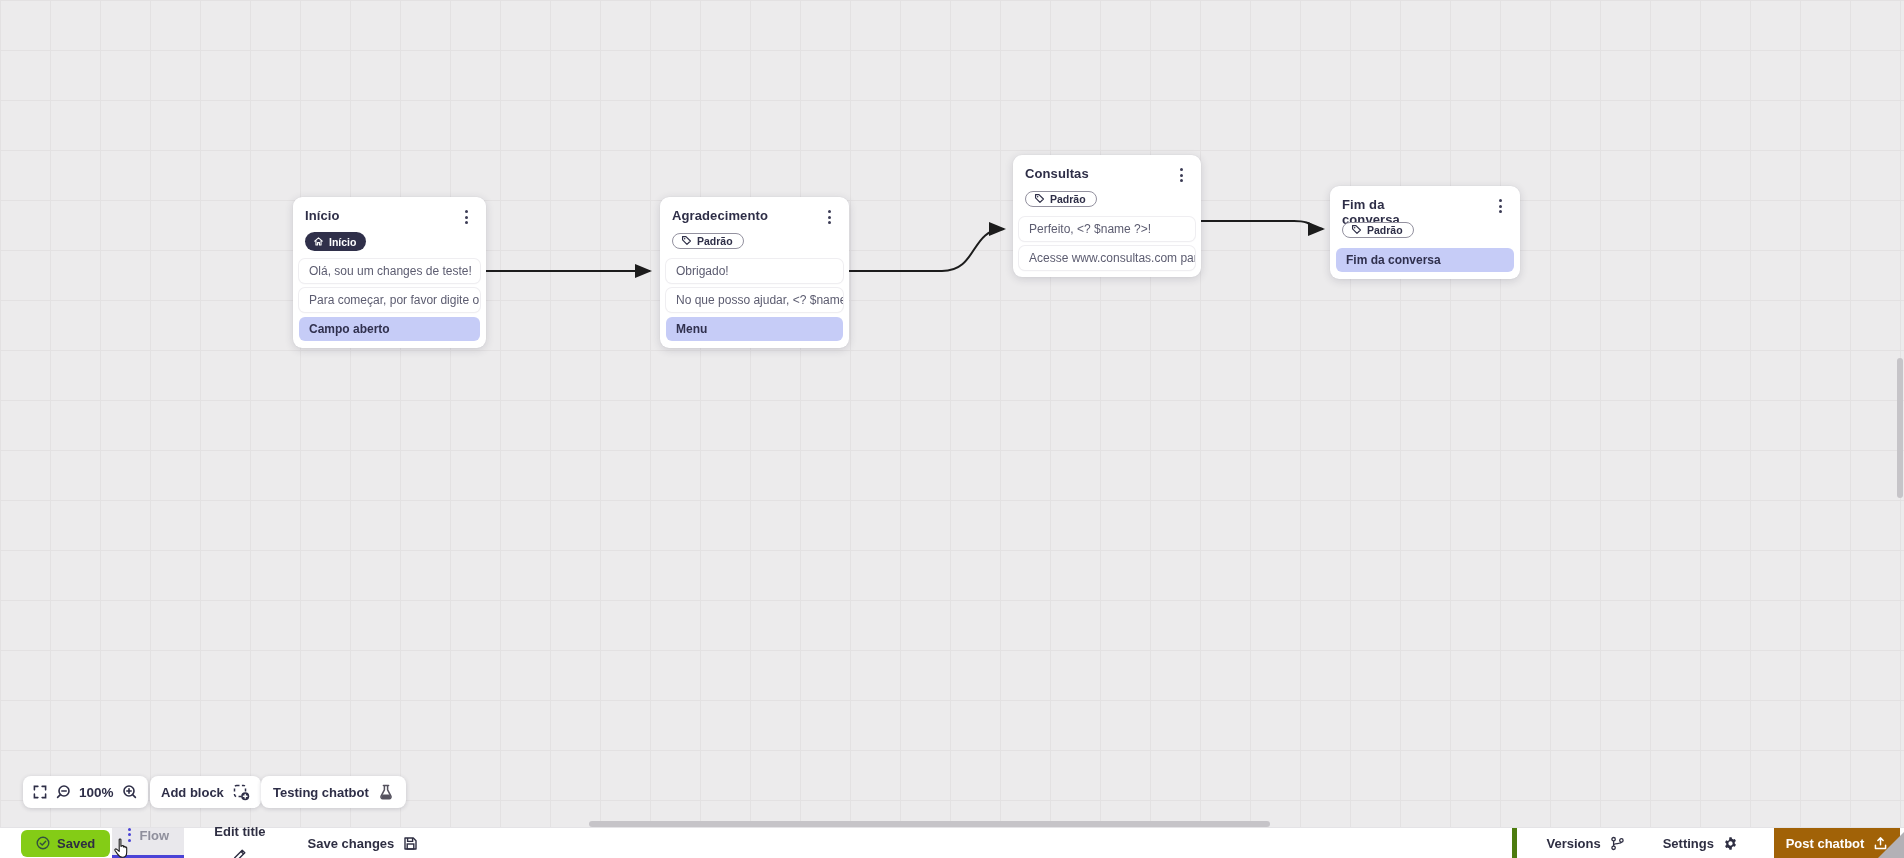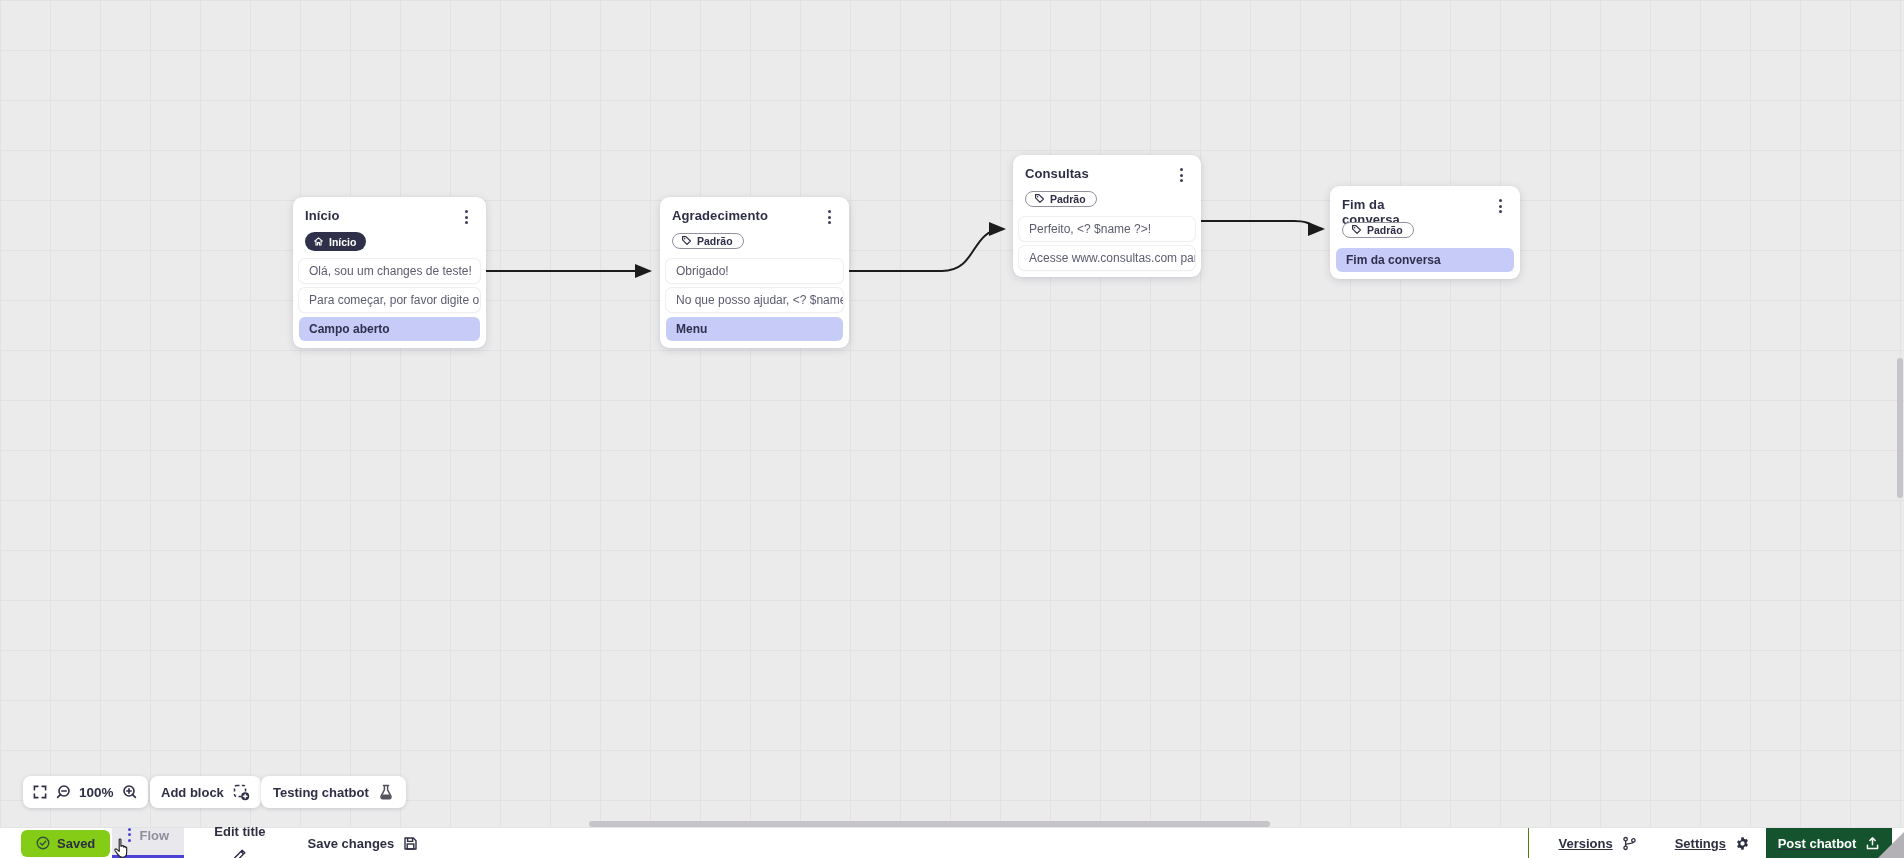--- a/index.html
+++ b/index.html
@@ -72,25 +72,25 @@
     position:relative; margin-left:2px; width:72px; height:31px; background:#e9e8ec;
     display:flex; justify-content:center; gap:9px; cursor:pointer;
   }
   .flow-tab .tab-kebab { display:flex; flex-direction:column; gap:2.5px; }
   .flow-tab .tab-kebab i { width:3px; height:3px; border-radius:50%; background:#4a43d6; }
   .flow-label { color:#8f8f9c; font-weight:600; }
   .flow-underline { position:absolute; left:0; bottom:0; width:100%; height:4px; background:#4a43d6; }
   .bar-btn { display:flex; align-items:center; gap:9px; font-weight:600; cursor:pointer; }
   .edit-title { margin-left:30px;flex-direction:column; }
   .save-changes { margin-left:42px; }
-  .right-cluster { position:absolute; right:12px; top:0; height:31px; display:flex; align-items:center; border-left:1px solid #4d7c0f;text-decoration:underline; }
+  .right-cluster { position:absolute; right:4px; top:0; height:31px; display:flex; align-items:center; border-left:5px solid #4d7c0f; }
   .versions { margin-left:30px; }
   .settings { margin-left:38px; }
   .post-btn {
-    margin-left:16px; width:126px; height:31px; background:#14532d; color:#fff;
+    margin-left:36px; width:126px; height:31px; background:#a16207; color:#fff;
     display:flex; align-items:center; justify-content:center; gap:9px;
     font-weight:700; font-size:13px; cursor:pointer;
   }
   .corner-grip {
     position:absolute; right:0; bottom:0; width:0; height:0;
     border-style:solid; border-width:0 0 26px 26px;
     border-color:transparent transparent #b3b1b6 transparent;
   }
   .cursor-hand { position:absolute; left:112px; top:838px; pointer-events:none; }
 </style>

